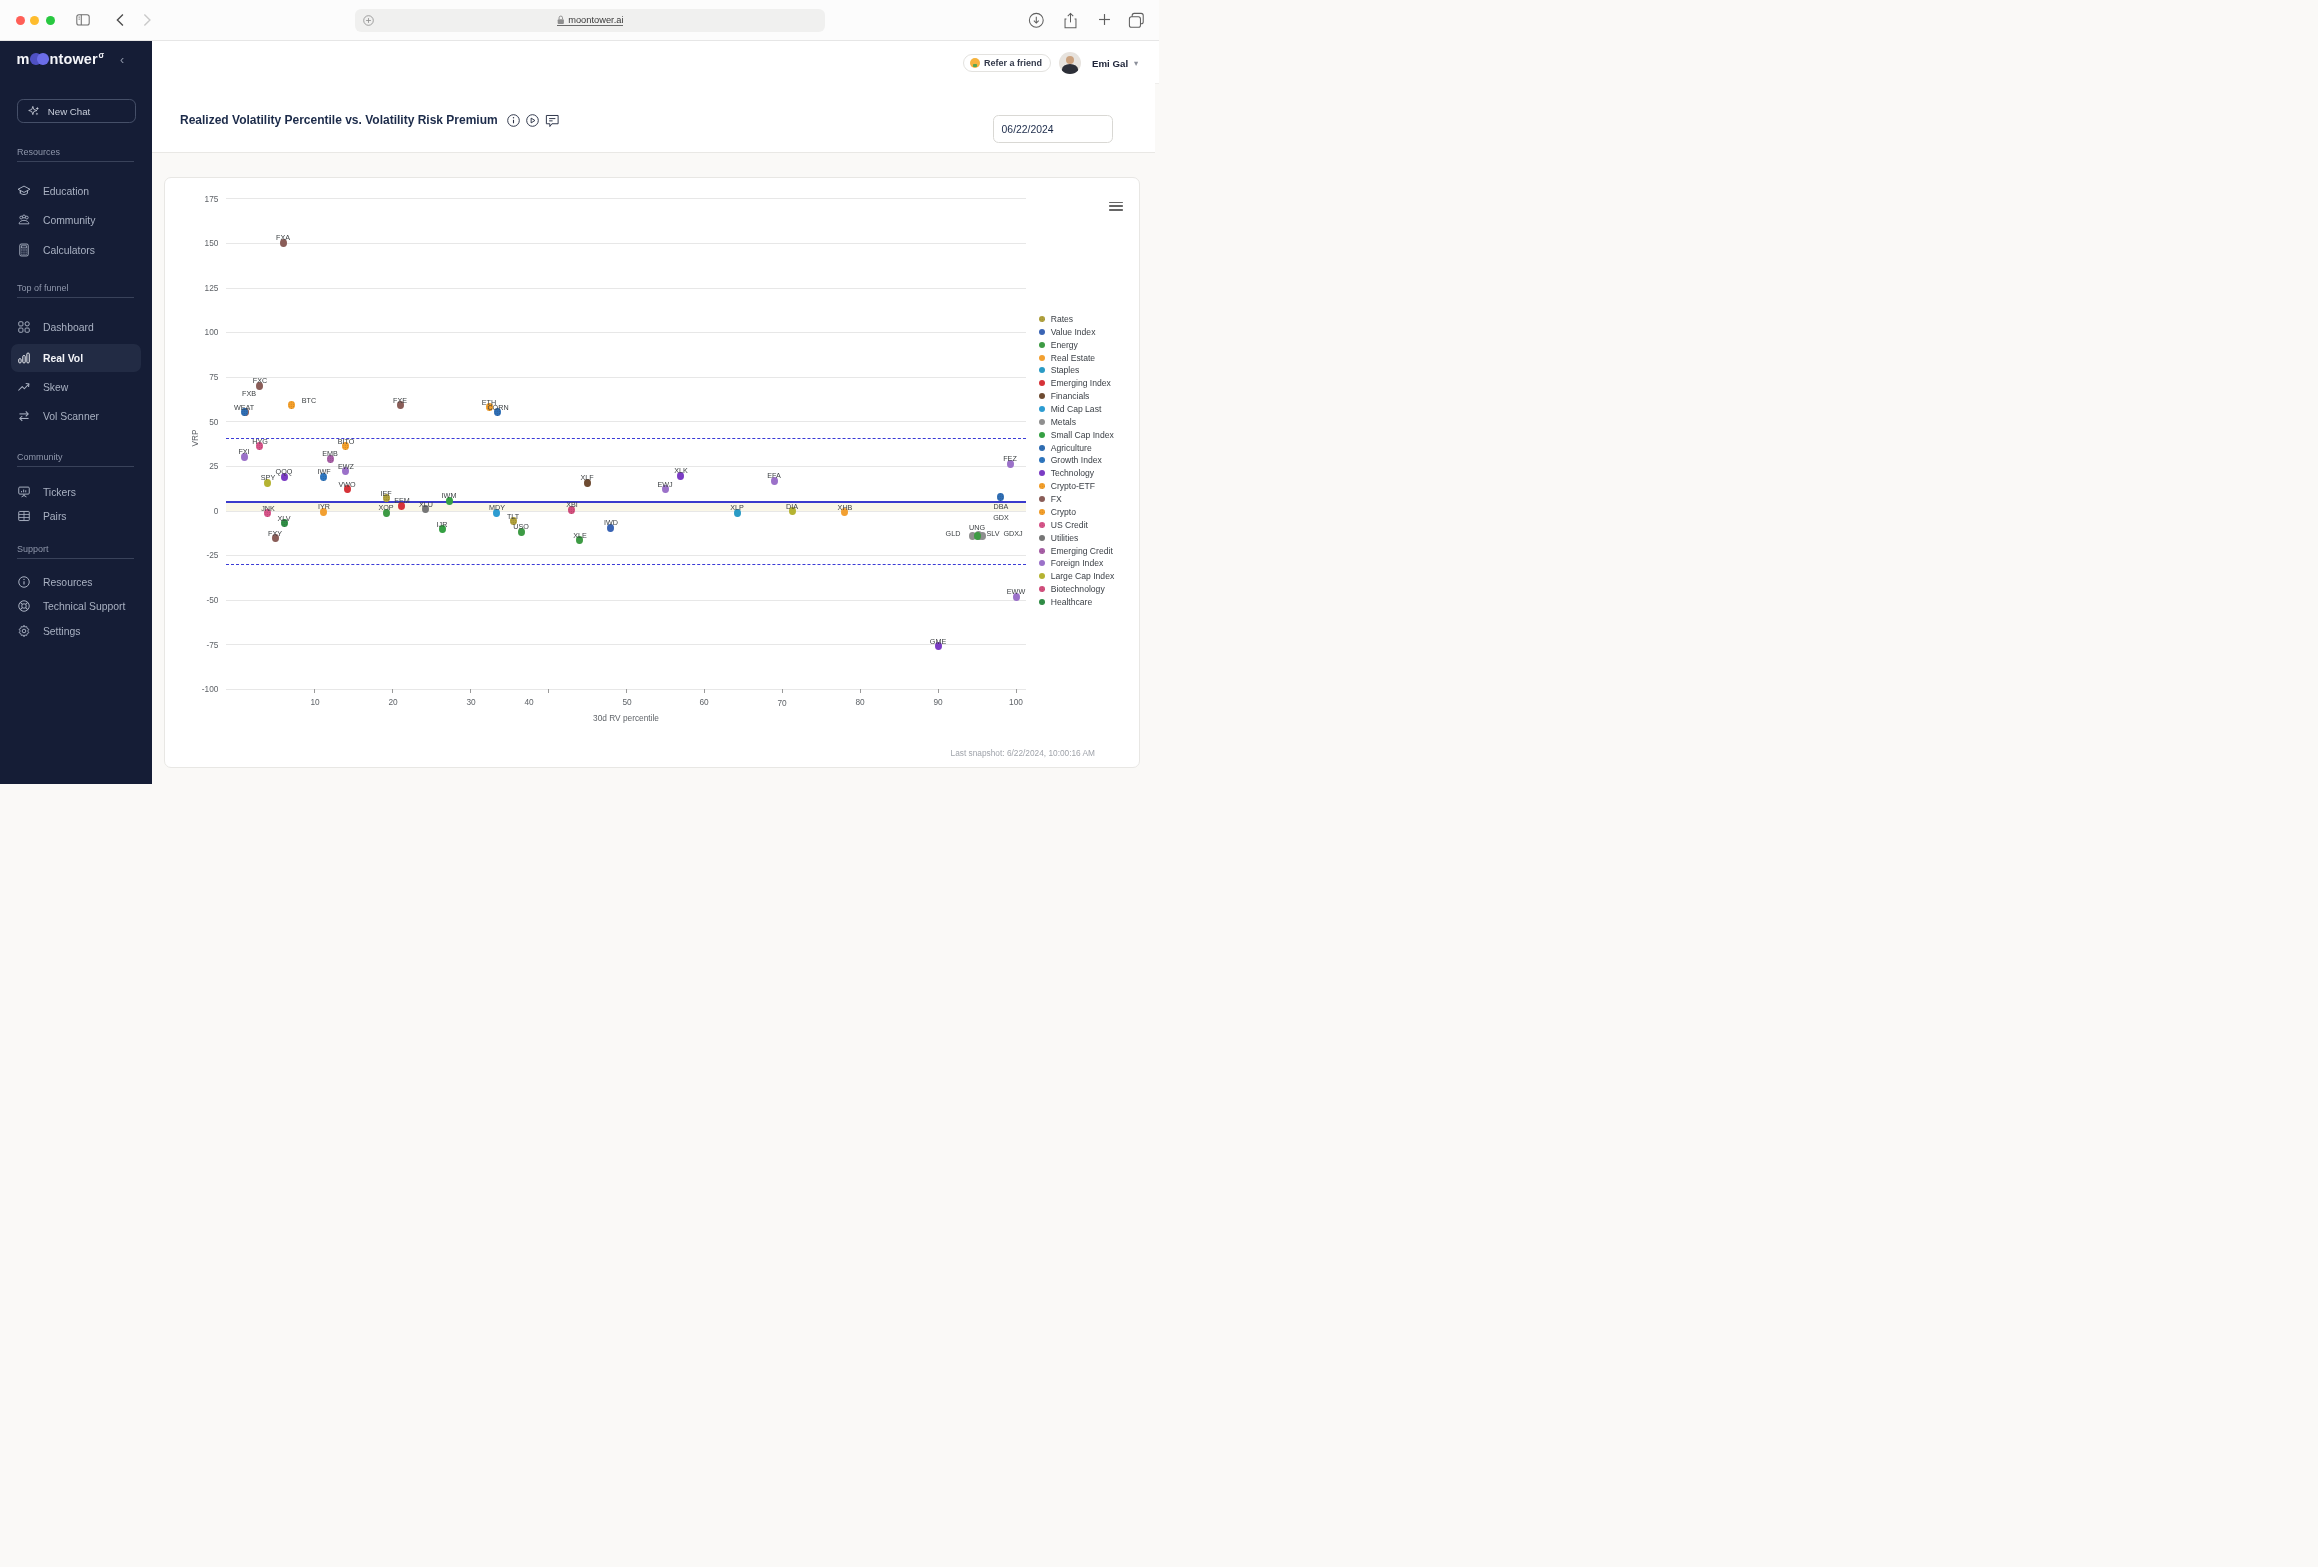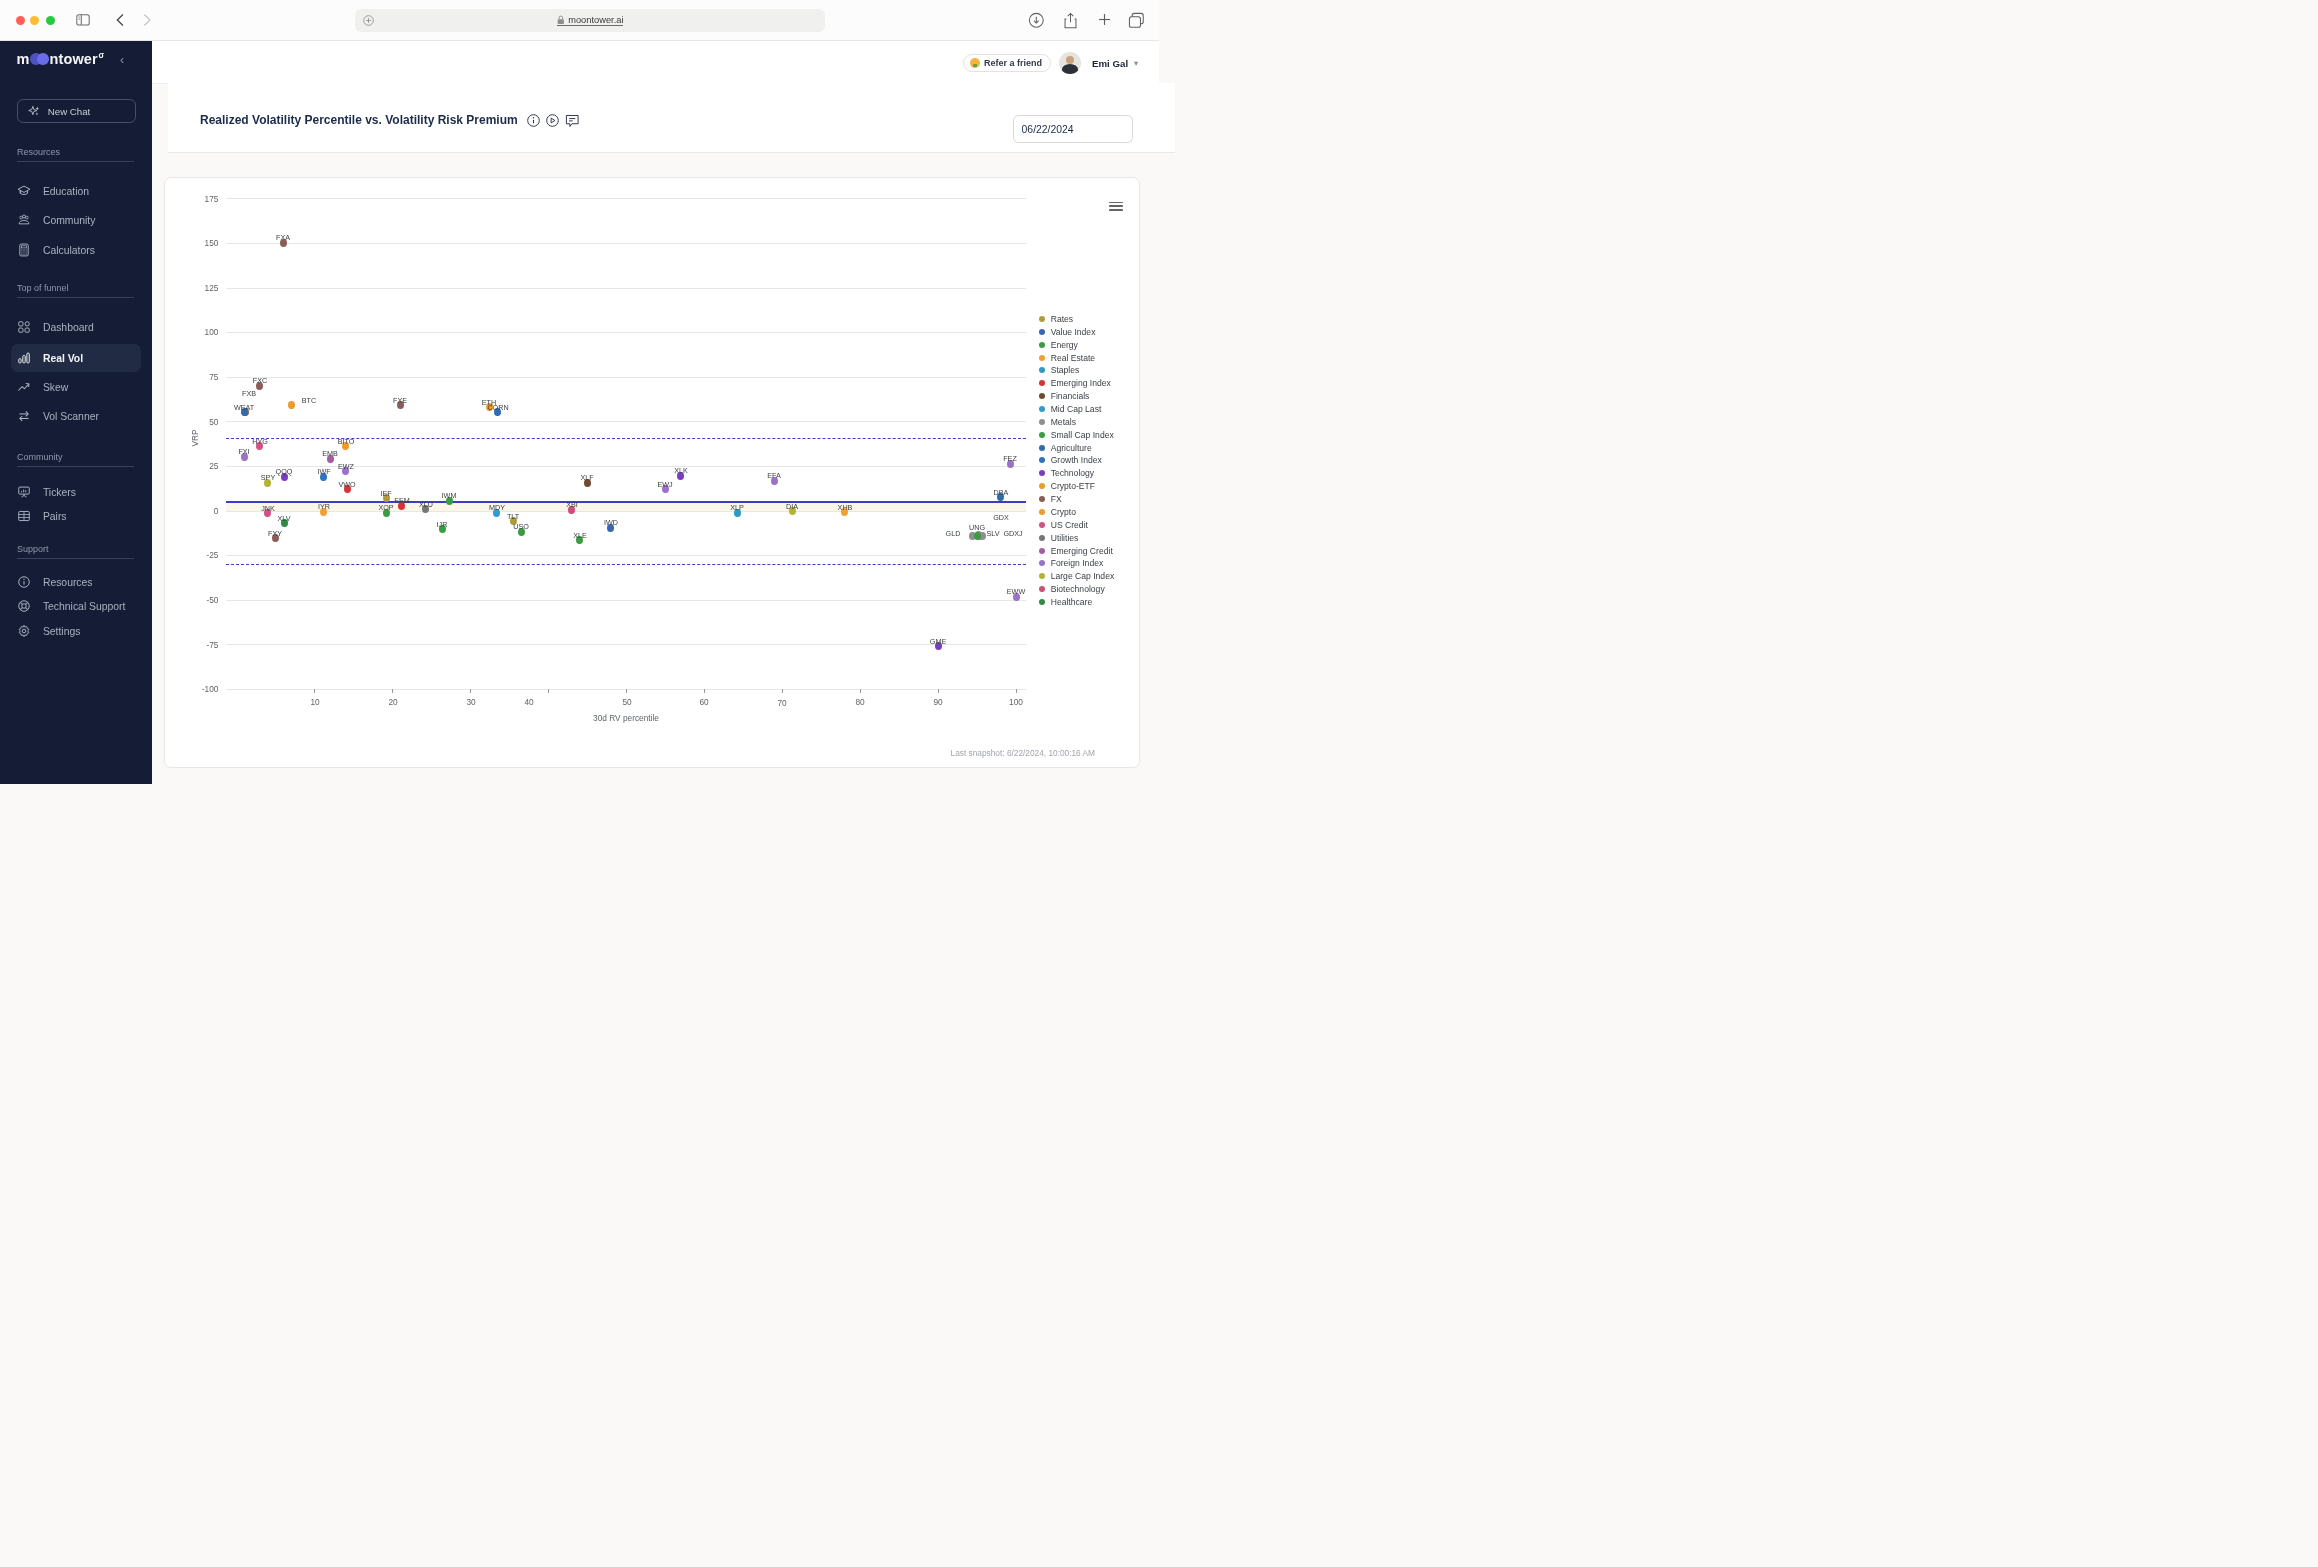--- a/index.html
+++ b/index.html
@@ -45,21 +45,21 @@
   .emoji-face { width:10.4px; height:10.4px; border-radius:50%; background:#f6b33e; position:relative; display:inline-block; }
   .emoji-face:after { content:""; position:absolute; left:3.5px; top:6.2px; width:3.5px; height:2.8px; background:#59a653; border-radius:0.7px; }
   #avatar { position:absolute; left:1059px; top:52px; width:22px; height:22px; border-radius:50%;
             background:#e7e3de; overflow:hidden; z-index:60; cursor:pointer; }
   #avatar .head { position:absolute; left:7px; top:3.5px; width:8.3px; height:8.3px; border-radius:50%; background:#caa17e; }
   #avatar .body { position:absolute; left:2.8px; top:12.4px; width:16.6px; height:11px; border-radius:50% 50% 0 0; background:#2c2f38; }
   #user-name { position:absolute; left:1092px; top:58px; font-size:9.7px; font-weight:700; color:#20263a; z-index:60; }
   #user-chevron { position:absolute; left:1134px; top:58px; color:#8b8f9a; font-size:8.3px; z-index:60; cursor:pointer; }
 
   
-  #title-row { position:absolute; left:168px; top:83px; width:1007px; height:70px; background:#ffffff;
+  #title-row { position:absolute; left:148px; top:83px; width:1007px; height:70px; background:#ffffff;
                border-bottom:0.7px solid #e9e8e5;text-decoration:underline; }
   #page-title { position:absolute; left:32px; top:30px; font-size:12px; font-weight:700; color:#1c2b4a; }
   .title-ic { position:absolute; top:31px; cursor:pointer; }
   #date-box { position:absolute; left:845px; top:32px; width:120px; height:28px; border:0.7px solid #d9d8d4;
               border-radius:5.5px; background:#fff; font-size:10.4px; color:#1c2b4a; padding-left:7.6px;
               display:flex; align-items:center; }
 
   
   #card { position:absolute; left:164px; top:177px; width:976px; height:591px; background:#fff;
           border:0.7px solid #e8e7e4; border-radius:7px; }
@@ -430,21 +430,21 @@
       <div class="ptlabel" style="left:103px;top:295px">SPY</div>
       <div class="dot" style="left:419px;top:301px;background-color:#6e4b31"></div>
       <div class="ptlabel" style="left:422px;top:295px">XLF</div>
       <div class="dot" style="left:179px;top:307px;background-color:#d63238"></div>
       <div class="ptlabel" style="left:182px;top:302px">VWO</div>
       <div class="dot" style="left:497px;top:307px;background-color:#9b71c9"></div>
       <div class="ptlabel" style="left:500px;top:302px">EWJ</div>
       <div class="dot dotted" style="left:218px;top:316px;background-color:#b1a23c"></div>
       <div class="ptlabel" style="left:221px;top:311px">IEF</div>
       <div class="dot dotted" style="left:832px;top:315px;background-color:#2f6fb6"></div>
-      <div class="ptlabel" style="left:836px;top:310px">DBA</div>
+      <div class="ptlabel" style="left:836px;top:324px">DBA</div>
       <div class="dot" style="left:281px;top:319px;background-color:#35a043"></div>
       <div class="ptlabel" style="left:284px;top:313px">IWM</div>
       <div class="dot" style="left:233px;top:324px;background-color:#d63238"></div>
       <div class="ptlabel" style="left:237px;top:318px">EEM</div>
       <div class="dot" style="left:257px;top:327px;background-color:#767676"></div>
       <div class="ptlabel" style="left:261px;top:322px">XLU</div>
       <div class="dot dotted" style="left:403px;top:328px;background-color:#d44f7e"></div>
       <div class="ptlabel" style="left:407px;top:322px">XBI</div>
       <div class="dot" style="left:624px;top:329px;background-color:#b5b332"></div>
       <div class="ptlabel" style="left:627px;top:324px">DIA</div>

